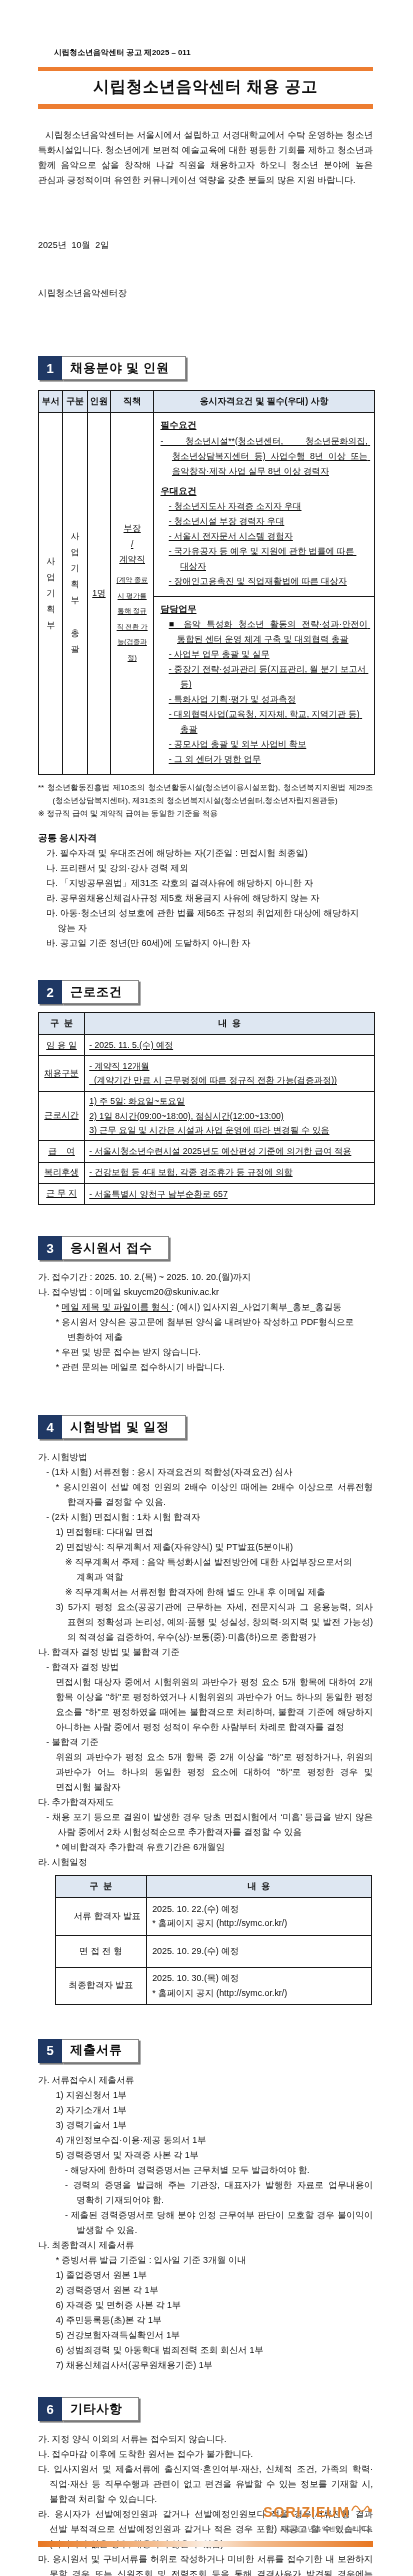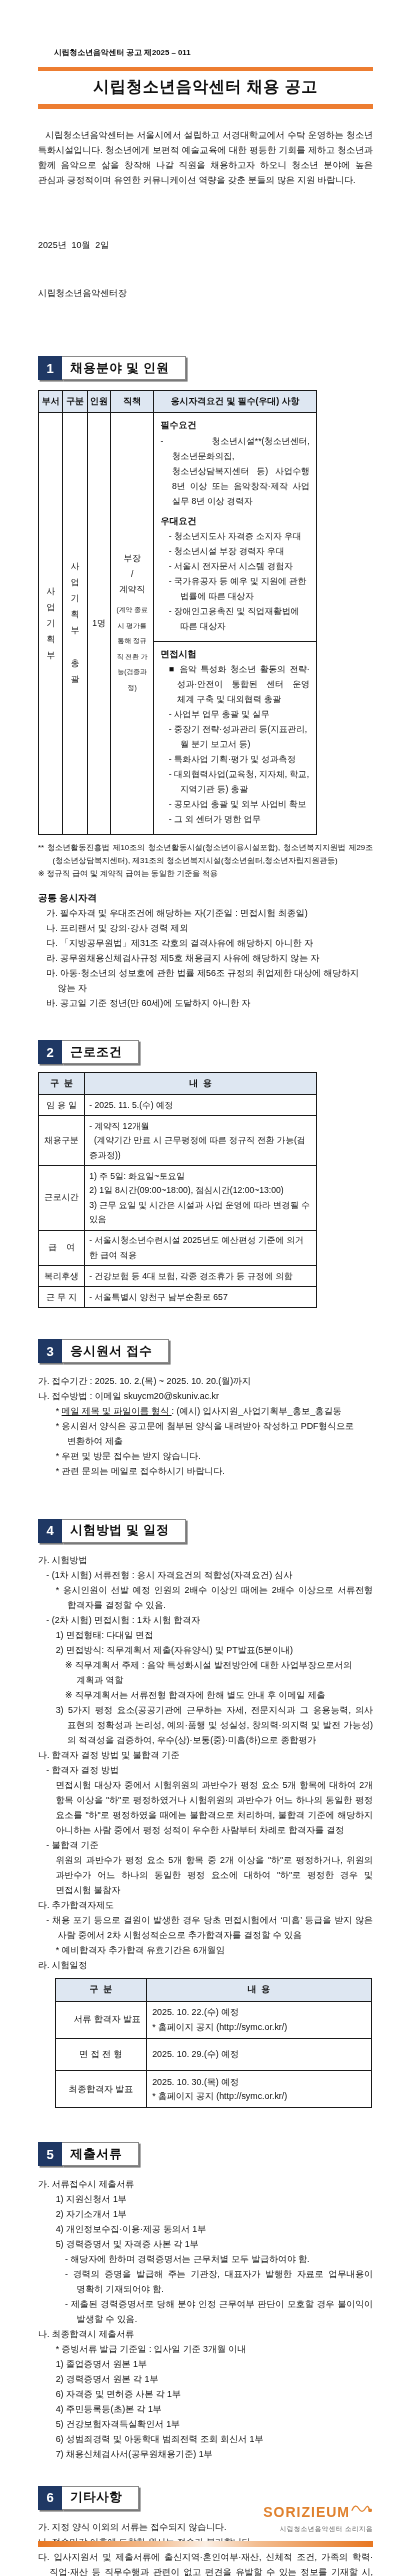--- a/index.html
+++ b/index.html
@@ -25,24 +25,24 @@
   
   .sec{display:flex;align-items:stretch;margin-top:0;}
   .sec-num{width:24px;height:24px;background:var(--navy);color:#fff;
     display:flex;align-items:center;justify-content:center;
     font-size:13px;font-weight:bold;box-shadow:1.6px 1.6px 0 #7a7a7a;flex:0 0 24px;}
   .sec-title{height:24px;background:#fff;border:0.5px solid #8a8a8a;border-left:none;
     box-shadow:1.6px 1.6px 0 #7a7a7a;display:flex;align-items:center;
     padding:0 15.6px 0 8.3px;font-size:12.5px;font-weight:800;letter-spacing:0.5px;}
   
   table{border-collapse:collapse;}
-  .tbl{width:279px;border:1px solid #1a1a1a;}
+  .tbl{width:337px;border:1px solid #1a1a1a;}
   .tbl th,.tbl td{border:0.5px solid #1a1a1a;}
   .tbl th{background:var(--thbg);font-weight:bold;font-size:8.9px;padding:3.1px 2.1px;white-space:pre;border-bottom:1px solid #1a1a1a;}
-  .tbl td{font-size:8.6px;padding:2.6px 4.2px;vertical-align:middle;}
+  .tbl td{font-size:8.6px;padding:2.6px 4.2px;vertical-align:middle;text-decoration:underline;}
   .vert{text-align:center;}
   .vert>div{writing-mode:vertical-lr;text-orientation:upright;letter-spacing:0.85em;
     margin:0 auto;white-space:pre;display:inline-block;}
   .center{text-align:center;}
   .pos>div{line-height:15.6px;text-align:center;}
   .pos-note{font-size:6.8px;line-height:9.4px;margin-top:4.2px;color:#222;}
   .qual{vertical-align:top;padding:5.2px 6.3px 6.3px 6.3px !important;}
   .cell-h{font-weight:800;font-size:9px;line-height:15.6px;}
   .mt{margin-top:5.2px;}
   .tline{white-space:pre-wrap;line-height:14.6px;}
@@ -128,21 +128,21 @@
           <div class="cell-h mt">우대요건</div>
           <div class="line hang ind1">- 청소년지도사 자격증 소지자 우대</div>
           <div class="line hang ind1">- 청소년시설 부장 경력자 우대</div>
           <div class="line hang ind1">- 서울시 전자문서 시스템 경험자</div>
           <div class="line hang ind1">- 국가유공자 등 예우 및 지원에 관한 법률에 따른 대상자</div>
           <div class="line hang ind1">- 장애인고용촉진 및 직업재활법에 따른 대상자</div>
         </td>
       </tr>
       <tr>
         <td class="qual">
-          <div class="cell-h">면접시험</div>
+          <div class="cell-h">담당업무</div>
           <div class="line hang2 ind1 just">■ 음악 특성화 청소년 활동의 전략·성과·안전이 통합된 센터 운영 체계 구축 및 대외협력 총괄</div>
           <div class="line hang ind1">- 사업부 업무 총괄 및 실무</div>
           <div class="line hang ind1">- 중장기 전략·성과관리 등(지표관리, 월 분기 보고서 등)</div>
           <div class="line hang ind1">- 특화사업 기획·평가 및 성과측정</div>
           <div class="line hang ind1">- 대외협력사업(교육청, 지자체, 학교, 지역기관 등) 총괄</div>
           <div class="line hang ind1">- 공모사업 총괄 및 외부 사업비 확보</div>
           <div class="line hang ind1">- 그 외 센터가 명한 업무</div>
         </td>
       </tr>
     </tbody>
@@ -297,20 +297,21 @@
 
   <div class="sec" style="margin-top:34px;">
     <div class="sec-num">5</div>
     <div class="sec-title">제출서류</div>
   </div>
 
   <div style="margin-top:10.4px;">
     <div class="line hang">가. 서류접수시 제출서류</div>
     <div class="line hang ind2">1) 지원신청서 1부</div>
     <div class="line hang ind2">2) 자기소개서 1부</div>
+    <div class="line hang ind2">3) 경력기술서 1부</div>
     <div class="line hang ind2">4) 개인정보수집·이용·제공 동의서 1부</div>
     <div class="line hang ind2">5) 경력증명서 및 자격증 사본 각 1부</div>
     <div class="line hang ind3">- 해당자에 한하며 경력증명서는 근무처별 모두 발급하여야 함.</div>
     <div class="line hang ind3 just">- 경력의 증명을 발급해 주는 기관장, 대표자가 발행한 자료로 업무내용이 명확히 기재되어야 함.</div>
     <div class="line hang ind3 just">- 제출된 경력증명서로 당해 분야 인정 근무여부 판단이 모호할 경우 불이익이 발생할 수 있음.</div>
     <div class="line hang">나. 최종합격시 제출서류</div>
     <div class="line hang ind2">* 증빙서류 발급 기준일 : 입사일 기준 3개월 이내</div>
     <div class="line hang ind2">1) 졸업증명서 원본 1부</div>
     <div class="line hang ind2">2) 경력증명서 원본 각 1부</div>
     <div class="line hang ind2">6) 자격증 및 면허증 사본 각 1부</div>

